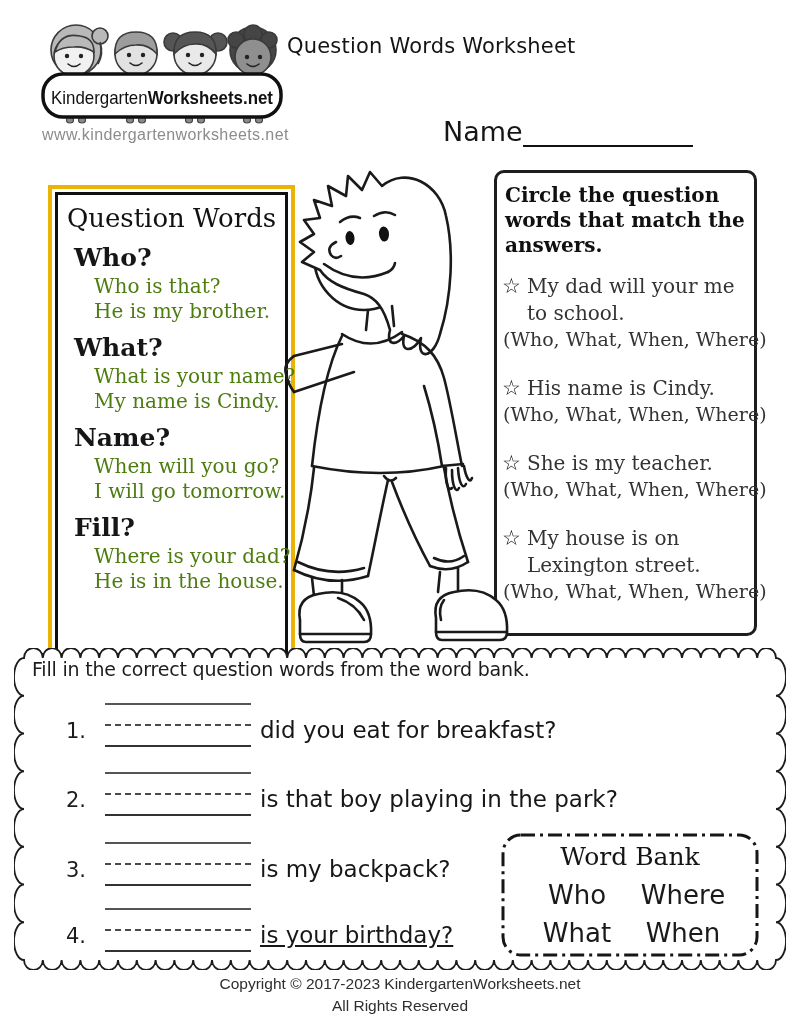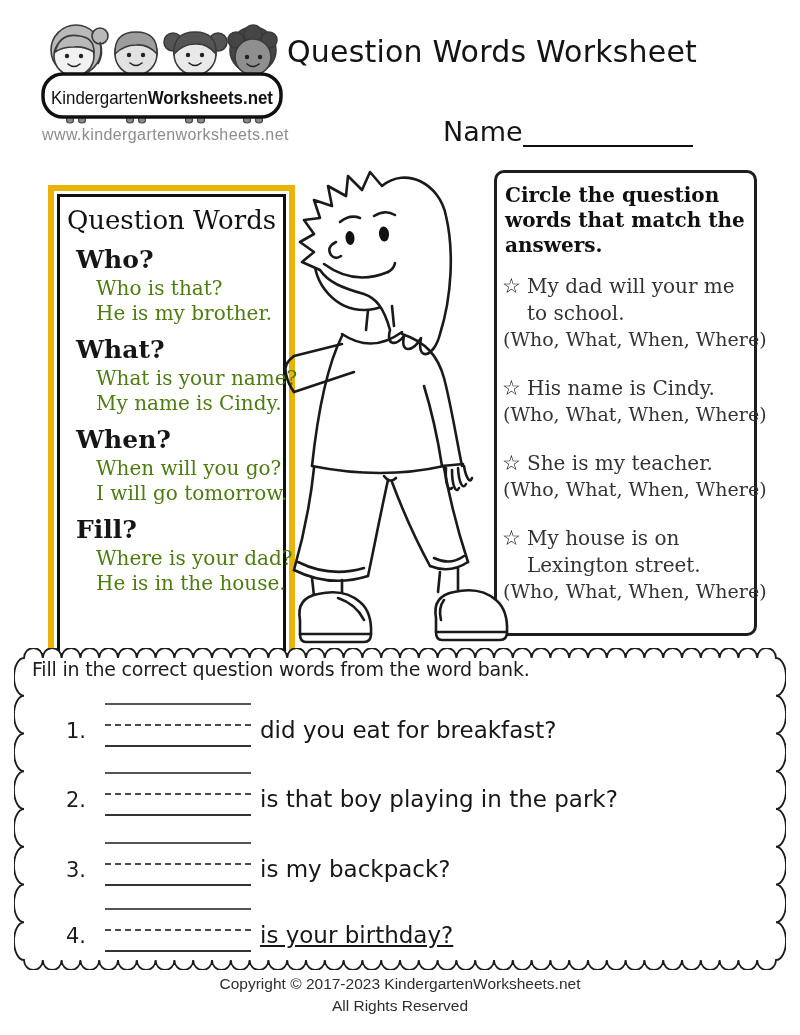--- a/index.html
+++ b/index.html
@@ -5,26 +5,26 @@
   * { margin:0; padding:0; box-sizing:border-box; }
   html,body { background:#fff; }
   #page {
     position:relative; width:800px; height:1035px; background:#fff;
     font-family:"DejaVu Sans", sans-serif; color:#161616; overflow:hidden;
   }
   
   #logo-svg { position:absolute; left:40px; top:20px; }
   .site-url { position:absolute; left:42px; top:126px; font-size:16px; letter-spacing:.4px;
               color:#8c8c8c; font-family:"Liberation Sans", sans-serif; }
-  .page-title { position:absolute; left:287px; top:34px; font-size:30px; letter-spacing:.2px; color:#141414; }
+  .page-title { position:absolute; left:287px; top:34px; font-size:21px; letter-spacing:.2px; color:#141414; }
   .name-row { position:absolute; left:443px; top:116px; font-size:27px; }
   .name-line { display:inline-block; width:170px; height:30px; border-bottom:2px solid #111; vertical-align:bottom; }
   
   .qw-box { position:absolute; left:48px; top:185px; width:247px; height:537px;
-            border:6px solid #eab308; padding:3px; background:#fff; }
+            border:4px solid #eab308; padding:3px; background:#fff; }
   .qw-inner { width:100%; height:100%; border:3px solid #0f0f0f; padding:6px 4px 0 4px;
               font-family:"DejaVu Serif", serif; }
   .qw-title { text-align:center; font-size:26px; color:#111; margin:2px 0 9px; }
   .qw-entry { margin-bottom:8px; }
   .qw-word { font-size:25px; font-weight:700; color:#161616; margin-left:12px; line-height:32px; }
   .qw-line { font-size:20px; color:#4d7c0f; margin-left:32px; line-height:25px; white-space:nowrap; }
   
   .circle-box { position:absolute; left:494px; top:170px; width:263px; height:466px;
                 border:3px solid #1d1d1d; border-radius:10px; padding:8px 5px 0 5px;
                 font-family:"DejaVu Serif", serif; background:transparent; }
@@ -130,21 +130,21 @@
         <div class="qw-word">Who?</div>
         <div class="qw-line">Who is that?</div>
         <div class="qw-line">He is my brother.</div>
       </div>
       <div class="qw-entry">
         <div class="qw-word">What?</div>
         <div class="qw-line">What is your name?</div>
         <div class="qw-line">My name is Cindy.</div>
       </div>
       <div class="qw-entry">
-        <div class="qw-word">When?</div>
+        <div class="qw-word">Name?</div>
         <div class="qw-line">When will you go?</div>
         <div class="qw-line">I will go tomorrow.</div>
       </div>
       <div class="qw-entry">
         <div class="qw-word">Fill?</div>
         <div class="qw-line">Where is your dad?</div>
         <div class="qw-line">He is in the house.</div>
       </div>
     </div>
   </div>
@@ -265,20 +265,32 @@
     <div class="f-q" style="left:246px; top:136px;">is that boy playing in the park?</div>
 
     <span class="f-num" style="left:52px; top:210px;">3.</span>
     <div class="blank" style="left:91px; top:194px;"></div>
     <div class="f-q" style="left:246px; top:206px;">is my backpack?</div>
 
     <span class="f-num" style="left:52px; top:276px;">4.</span>
     <div class="blank" style="left:91px; top:260px;"></div>
     <div class="f-q" style="left:246px; top:272px;text-decoration:underline;">is your birthday?</div>
 
+    <div class="word-bank">
+      <svg width="260" height="126" viewBox="0 0 260 126">
+        <rect x="3" y="3" width="254" height="120" rx="18" fill="#fff" stroke="#161616" stroke-width="3" stroke-dasharray="14 5 3 5"></rect>
+      </svg>
+      <div class="wb-title">Word Bank</div>
+      <div class="wb-words">
+        <span class="wb-word">Who</span>
+        <span class="wb-word">Where</span>
+        <span class="wb-word">What</span>
+        <span class="wb-word">When</span>
+      </div>
+    </div>
   </div>
 
   <div class="footer">
     <div>Copyright © 2017-2023 KindergartenWorksheets.net</div>
     <div>All Rights Reserved</div>
   </div>
 
 </div>
 
 </body></html>

